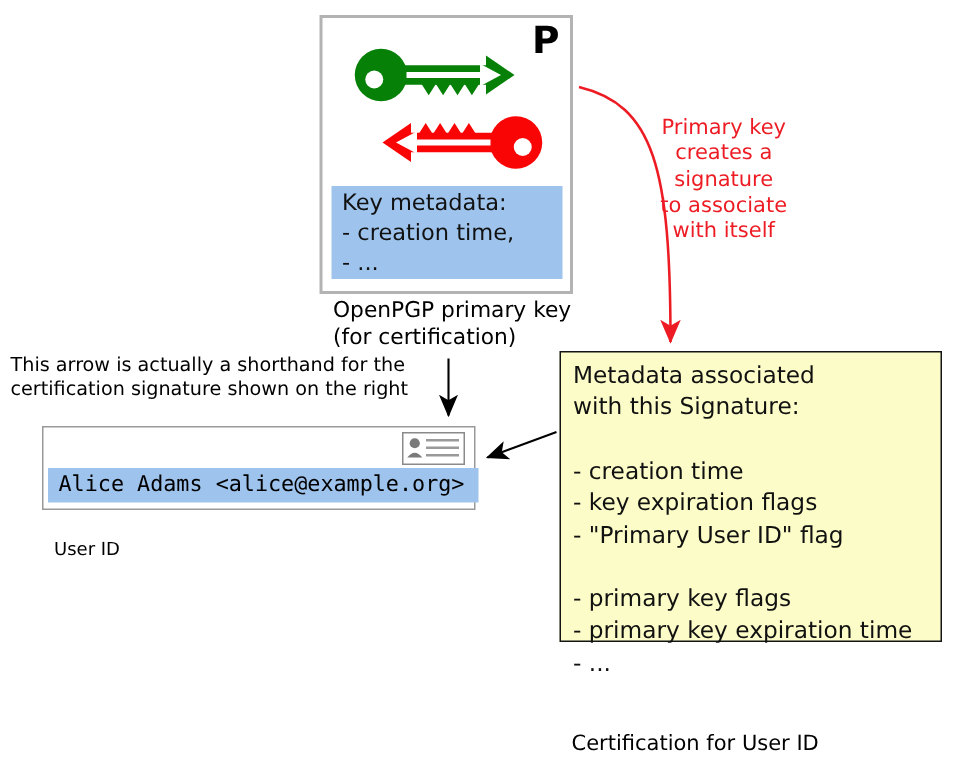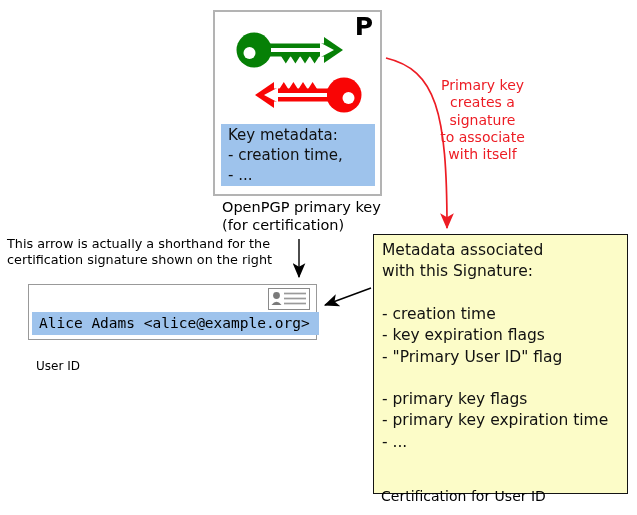--- a/index.html
+++ b/index.html
@@ -12,21 +12,21 @@
   .pk-box{left:213px;top:10px;width:169px;height:186px;border:2px solid #b3b3b3;background:#fff;box-sizing:border-box;}
   .p-label{top:0px;right:7px;font-size:25px;font-weight:700;color:#000;line-height:30px;}
   .keys-svg{left:8px;top:13px;width:152px;height:96px;}
   .pk-meta{left:6px;top:112px;width:154px;height:62px;background:var(--blue);
            font-size:15px;line-height:20px;padding:1px 0 0 7px;box-sizing:border-box;color:#111;}
   .pk-caption{left:222px;top:198px;font-size:14.5px;line-height:18px;color:#000;}
   
   .red-note{left:420px;top:77px;width:125px;text-align:center;
             font-size:14px;line-height:17.3px;color:var(--red);}
   
-  .sig-box{left:373px;top:234px;width:255px;height:260px;background:var(--yellow);
+  .sig-box{left:373px;top:234px;width:255px;height:194px;background:var(--yellow);
            border:1.5px solid #141414;box-sizing:border-box;
            font-size:15.5px;line-height:21.4px;padding:5px 0 0 8px;color:#111;}
   .sp{height:21px;}
   .sig-caption{left:381px;top:488px;font-size:14px;color:#000;}
   
   .note{left:7px;top:236px;font-size:12.8px;line-height:15.5px;color:#000;}
   
   .uid-box{left:28px;top:284px;width:289px;height:56px;border:1.5px solid #999;background:#fff;box-sizing:border-box;}
   .card-icon{top:3px;right:6px;width:42px;height:22px;}
   .uid-strip{left:3px;top:27px;width:280px;height:23px;background:var(--blue);

